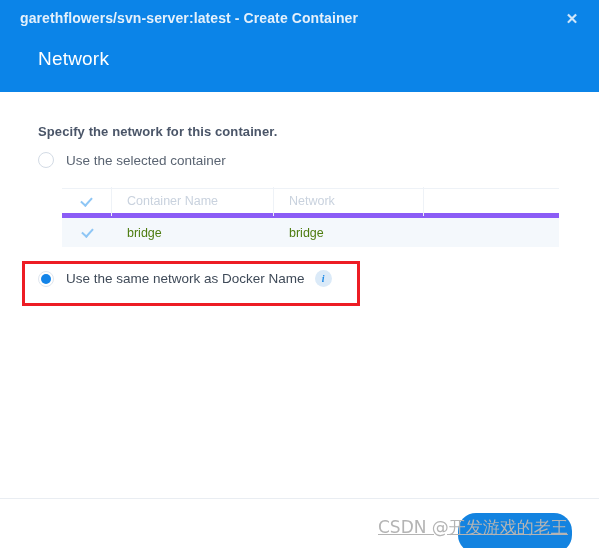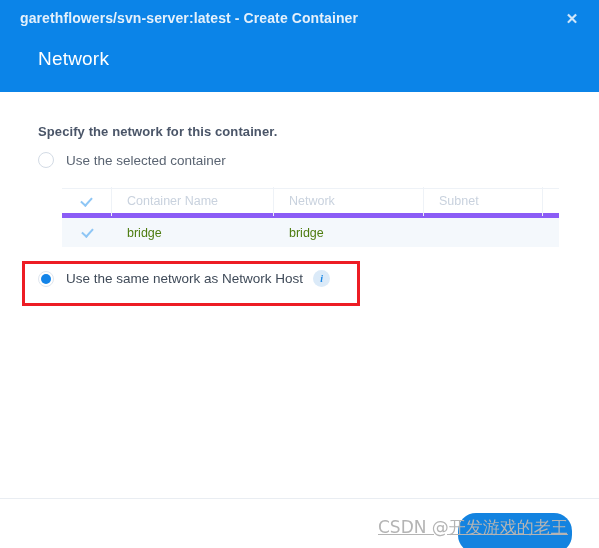--- a/index.html
+++ b/index.html
@@ -275,37 +275,36 @@
       <span class="radio-label">Use the selected container</span>
     </div>
 
     <div class="net-table">
       <div class="net-row head">
         <div class="cell c-check">
           <span class="checkmark"></span>
         </div>
         <div class="cell c-name">Container Name</div>
         <div class="cell c-drv">Network</div>
-        <div class="cell c-sub">Subnet</div>
         <div class="cell c-last"></div>
       </div>
       <div class="net-row body">
         <div class="cell c-check">
           <span class="checkmark"></span>
         </div>
         <div class="cell c-name">bridge</div>
         <div class="cell c-drv">bridge</div>
         <div class="cell c-sub"></div>
         <div class="cell c-last"></div>
       </div>
     </div>
 
     <div class="radio-row second">
       <span class="radio on"></span>
-      <span class="radio-label active">Use the same network as Network Host</span>
+      <span class="radio-label active">Use the same network as Docker Name</span>
       <span class="info-icon">i</span>
     </div>
 
   </div>
 
   <div class="annotation-box"></div>
 
   <div class="footer">
     <button class="primary-btn"></button>
   </div>

